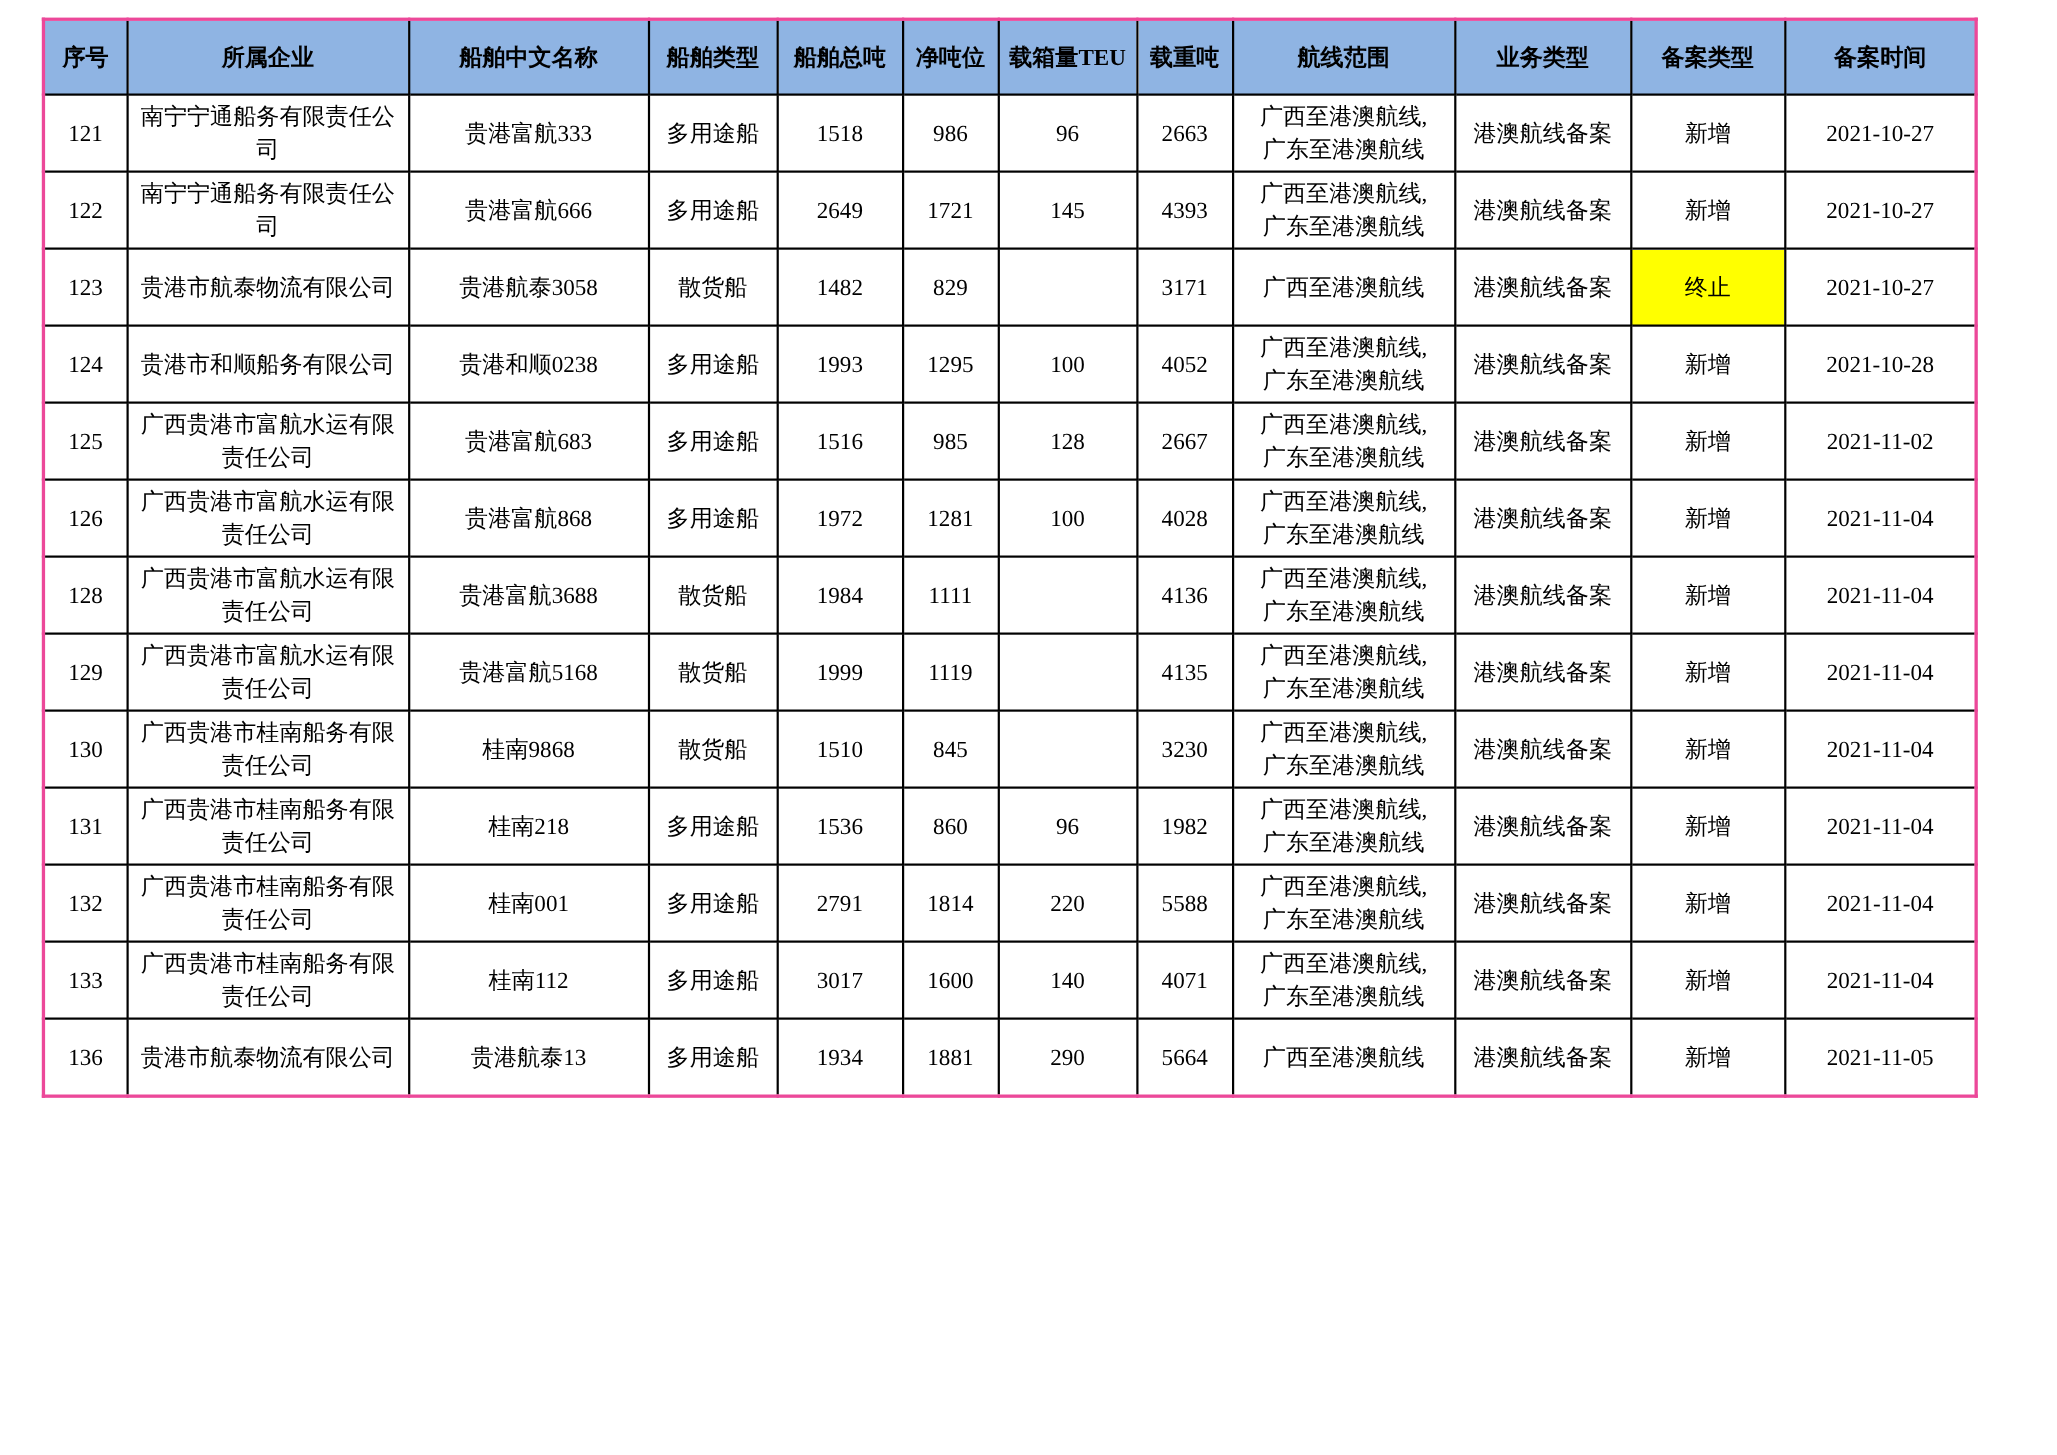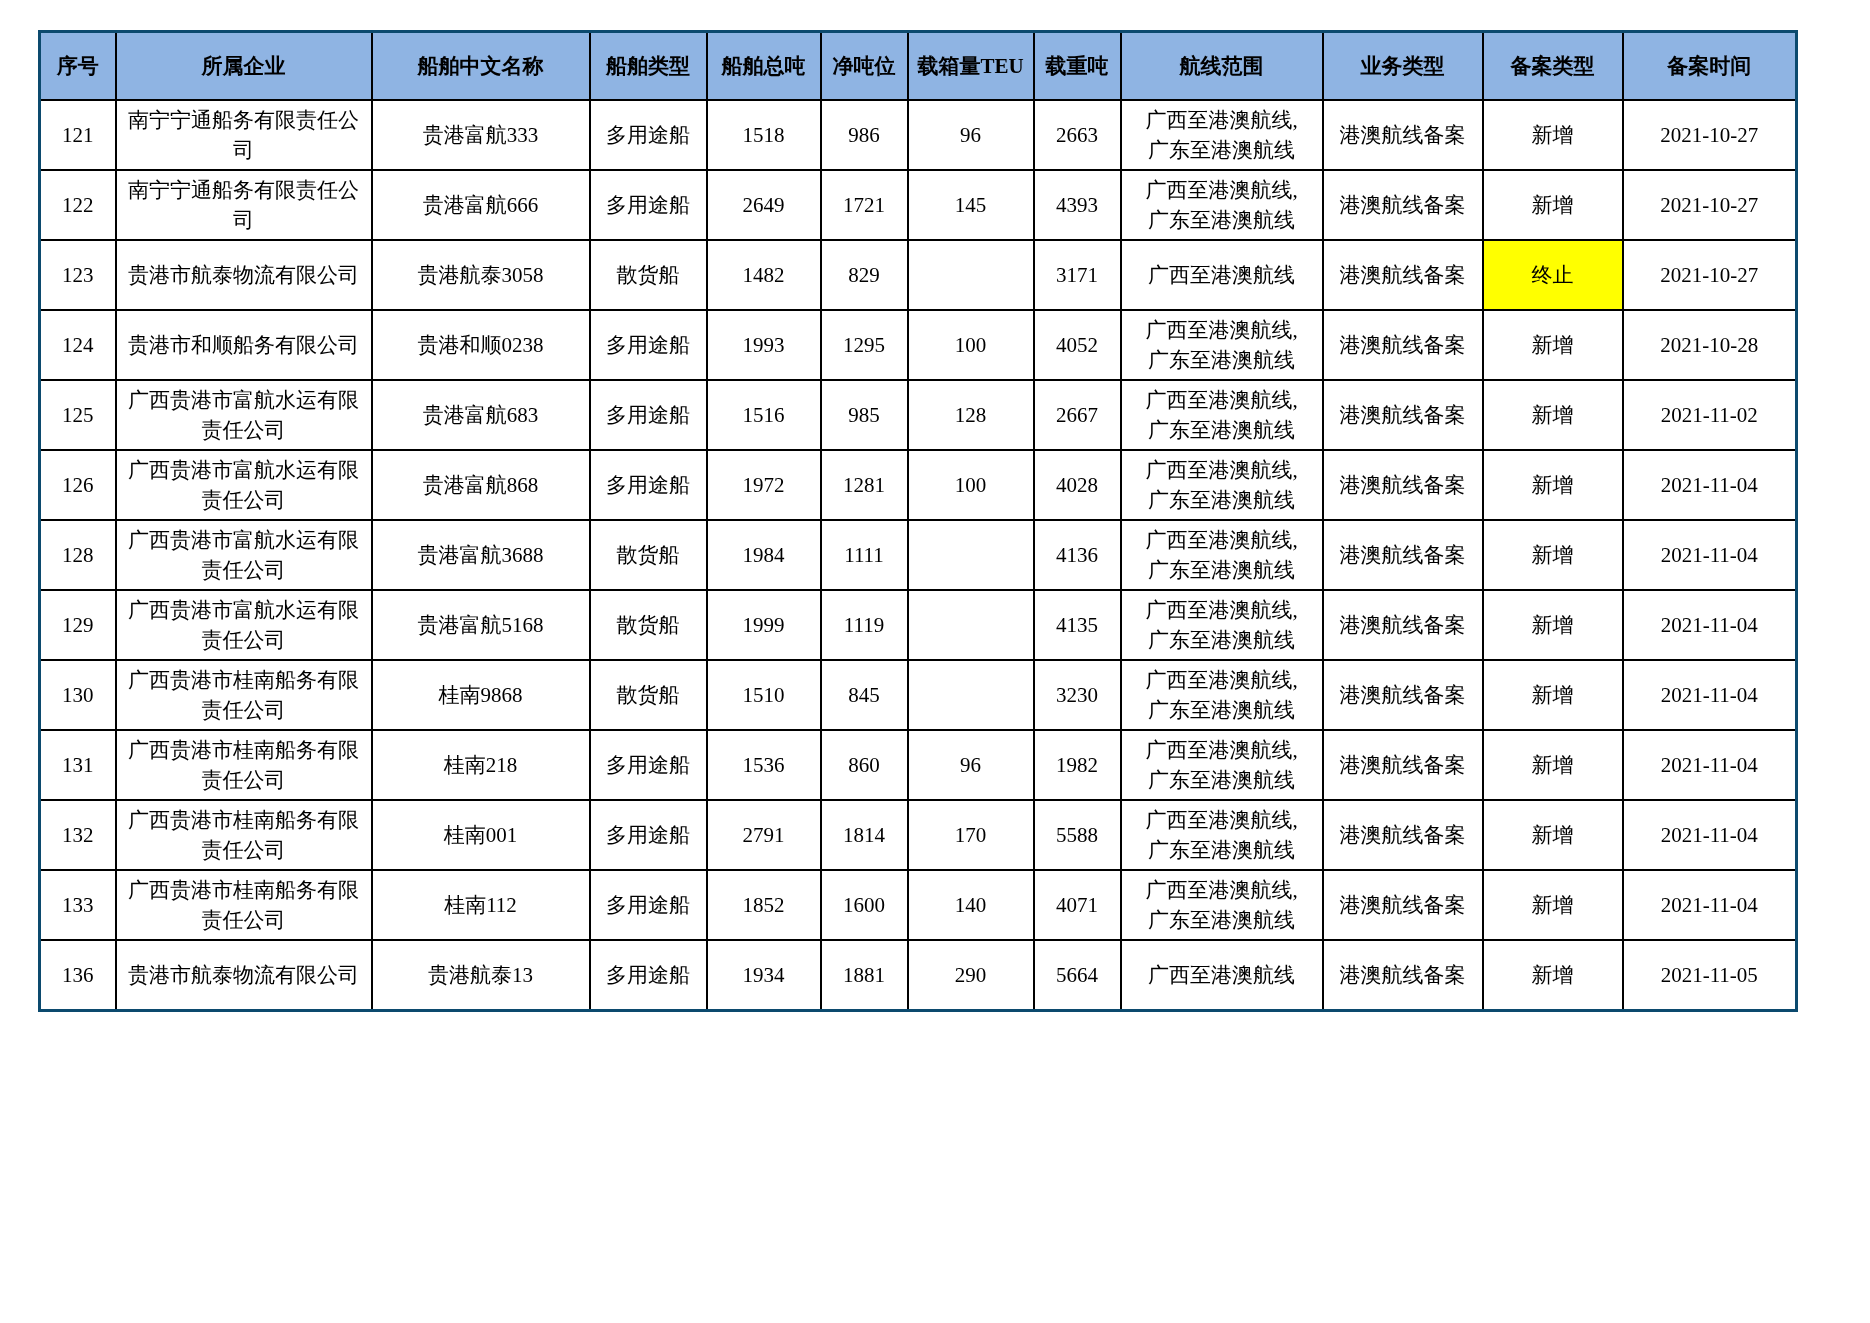--- a/index.html
+++ b/index.html
@@ -11,25 +11,25 @@
     position: relative;
     width: 1870px;
     height: 1323px;
     background: #ffffff;
     font-family: "Liberation Serif", "DejaVu Serif", serif;
     overflow: hidden;
   }
   table.filing-table {
     position: absolute;
     left: 38px;
-    top: 30px;
+    top: 16px;
     width: 1757px;
     border-collapse: collapse;
     table-layout: fixed;
-    border: 3px solid #0c4a6e;
+    border: 3px solid #ec4899;
   }
   .filing-table th,
   .filing-table td {
     border: 2px solid #000;
     text-align: center;
     vertical-align: middle;
     font-size: 21px;
     color: #000;
     padding: 2px 8px;
     word-break: break-all;
@@ -238,34 +238,34 @@
     <td class="cell-filing">新增</td>
     <td class="cell-date">2021-11-04</td>
   </tr>
         <tr>
     <td class="cell-no">132</td>
     <td class="cell-company">广西贵港市桂南船务有限责任公司</td>
     <td class="cell-ship">桂南001</td>
     <td class="cell-type">多用途船</td>
     <td class="cell-gross">2791</td>
     <td class="cell-net">1814</td>
-    <td class="cell-teu">170</td>
+    <td class="cell-teu">220</td>
     <td class="cell-dwt">5588</td>
     <td class="cell-route">广西至港澳航线,
 广东至港澳航线</td>
     <td class="cell-business">港澳航线备案</td>
     <td class="cell-filing">新增</td>
     <td class="cell-date">2021-11-04</td>
   </tr>
         <tr>
     <td class="cell-no">133</td>
     <td class="cell-company">广西贵港市桂南船务有限责任公司</td>
     <td class="cell-ship">桂南112</td>
     <td class="cell-type">多用途船</td>
-    <td class="cell-gross">1852</td>
+    <td class="cell-gross">3017</td>
     <td class="cell-net">1600</td>
     <td class="cell-teu">140</td>
     <td class="cell-dwt">4071</td>
     <td class="cell-route">广西至港澳航线,
 广东至港澳航线</td>
     <td class="cell-business">港澳航线备案</td>
     <td class="cell-filing">新增</td>
     <td class="cell-date">2021-11-04</td>
   </tr>
         <tr>

